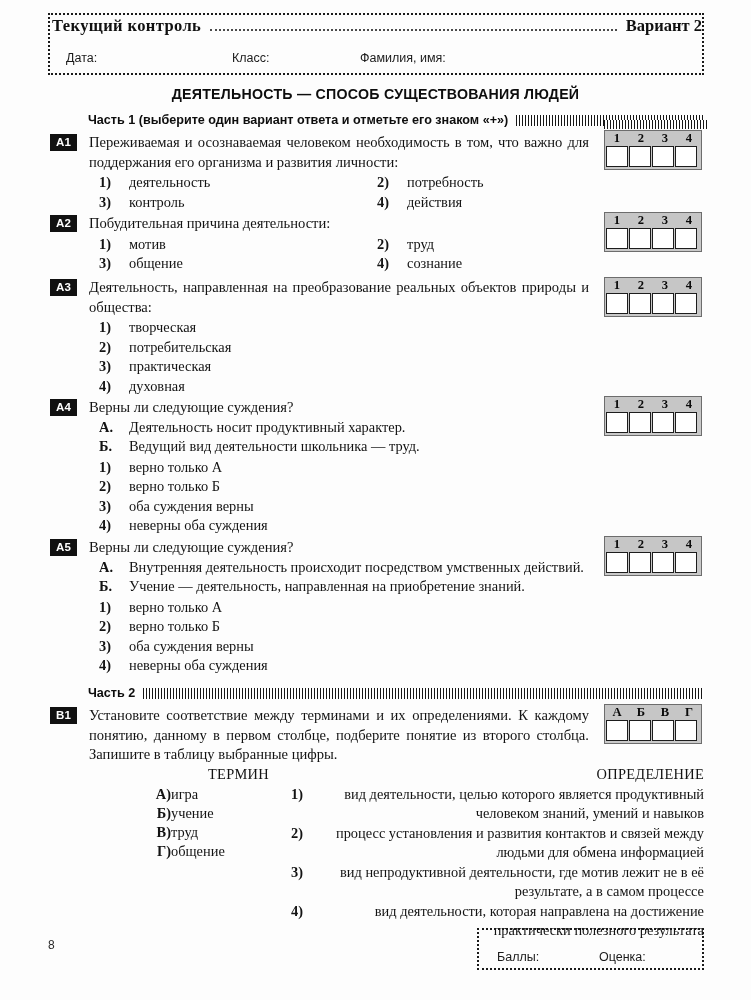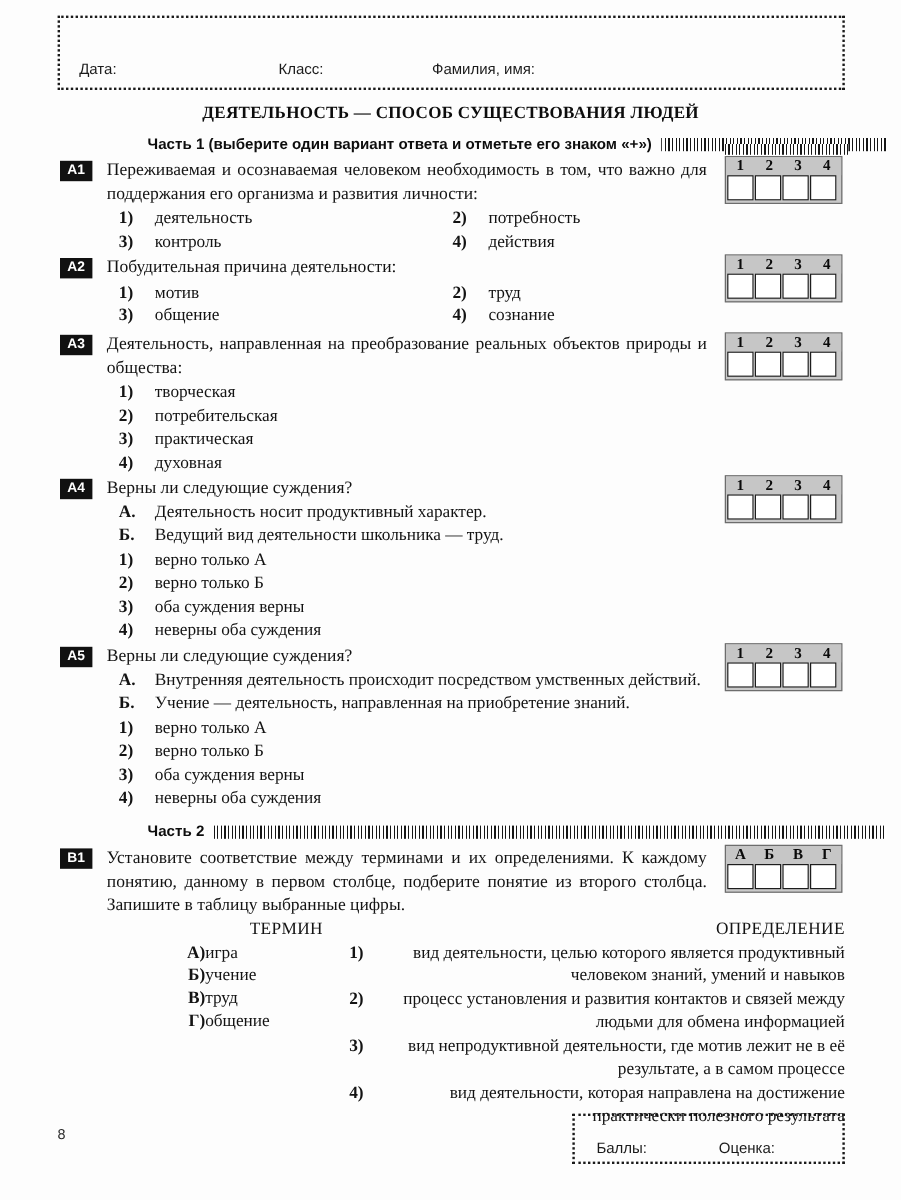--- a/index.html
+++ b/index.html
@@ -66,39 +66,38 @@
   .hdr-line2 span.fld { position: absolute; white-space: nowrap; }
   .fld-date  { left: 14px;  top: 6px; }
   .fld-class { left: 180px; top: 6px; }
   .fld-name  { left: 308px; top: 6px; }
 
   
   .main-title {
     position: absolute;
     left: 0; top: 86px; width: 751px;
     text-align: center;
-    font-family: Liberation Serif, serif;
+    font-family: Liberation Sans, sans-serif;
     font-weight: bold;
     font-size: 14.2px;
     letter-spacing: .25px;
     color: #0d0d0d;
   }
 
   
   .part-head {
     position: absolute;
     left: 88px;
     width: 616px;
     display: flex; align-items: center;
     font-family: "Liberation Sans", sans-serif;
     font-weight: bold;
     font-size: 12.6px;
     color: #0d0d0d;
     white-space: nowrap;
-    margin-left: 35px;
   }
   .hatch {
     flex: 1 1 auto;
     height: 11px;
     margin-left: 8px;
     background-image: repeating-linear-gradient(
       to right, #161616 0px, #161616 1px, #ffffff 1px, #ffffff 3px);
   }
 
   
@@ -261,20 +260,25 @@
   }
   .scorebox .s1 { left: 18px; }
   .scorebox .s2 { left: 120px; }
 </style>
 </head>
 <body>
 
 <div class="page">
 
   <div class="hdr-box"></div>
+  <div class="hdr-line1">
+    <span class="hdr-title">Текущий контроль</span>
+    <span class="dotfill"></span>
+    <span class="hdr-variant">Вариант 2</span>
+  </div>
   <div class="hdr-line2">
     <span class="fld fld-date">Дата:</span>
     <span class="fld fld-class">Класс:</span>
     <span class="fld fld-name">Фамилия, имя:</span>
   </div>
 
   <div class="main-title">ДЕЯТЕЛЬНОСТЬ — СПОСОБ СУЩЕСТВОВАНИЯ ЛЮДЕЙ</div>
 
   <div class="part-head" style="top:113px;">
     <span>Часть 1 (выберите один вариант ответа и отметьте его знаком «+»)</span>

